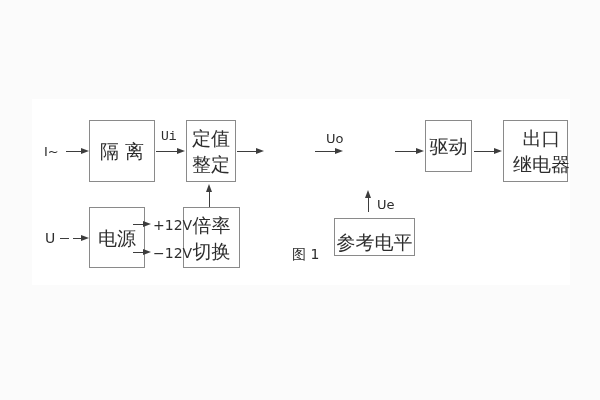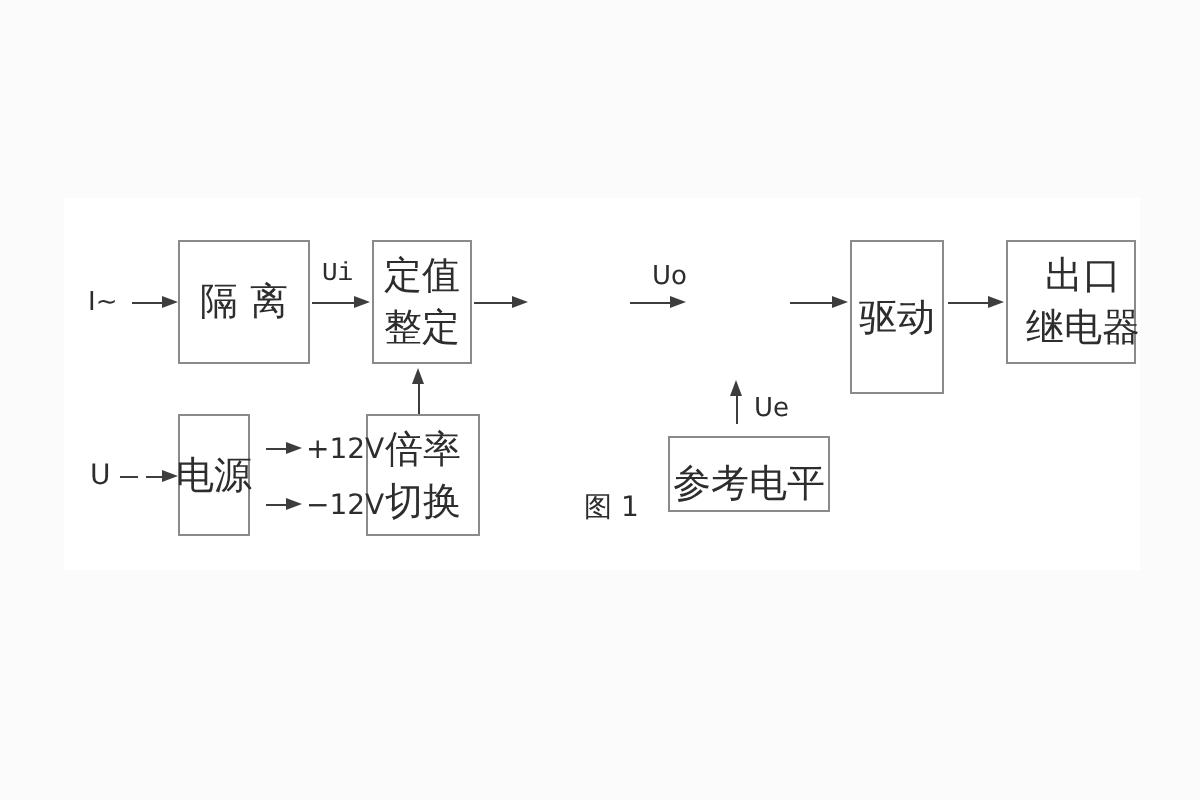--- a/index.html
+++ b/index.html
@@ -34,29 +34,29 @@
 <div class="stage">
   <div class="canvas"></div>
 
   <div class="box" style="left:89px;top:120px;width:66px;height:62px;">
     <span class="ln">隔 离</span>
   </div>
   <div class="box" style="left:186px;top:120px;width:50px;height:62px;">
     <span class="ln">定值</span>
     <span class="ln">整定</span>
   </div>
-  <div class="box" style="left:425px;top:120px;width:47px;height:77px;">
+  <div class="box" style="left:425px;top:120px;width:47px;height:52px;">
     <span class="ln">驱动</span>
   </div>
   <div class="box" style="left:503px;top:120px;width:65px;height:62px;padding-left:12px;">
     <span class="ln">出口</span>
     <span class="ln">继电器</span>
   </div>
 
-  <div class="box" style="left:89px;top:207px;width:36px;height:61px;">
+  <div class="box" style="left:89px;top:207px;width:56px;height:61px;">
     <span class="ln">电源</span>
   </div>
   <div class="box" style="left:183px;top:207px;width:57px;height:61px;">
     <span class="ln">倍率</span>
     <span class="ln">切换</span>
   </div>
   <div class="box" style="left:334px;top:218px;width:81px;height:38px;justify-content:flex-end;">
     <span class="ln">参考电平</span>
   </div>
 

